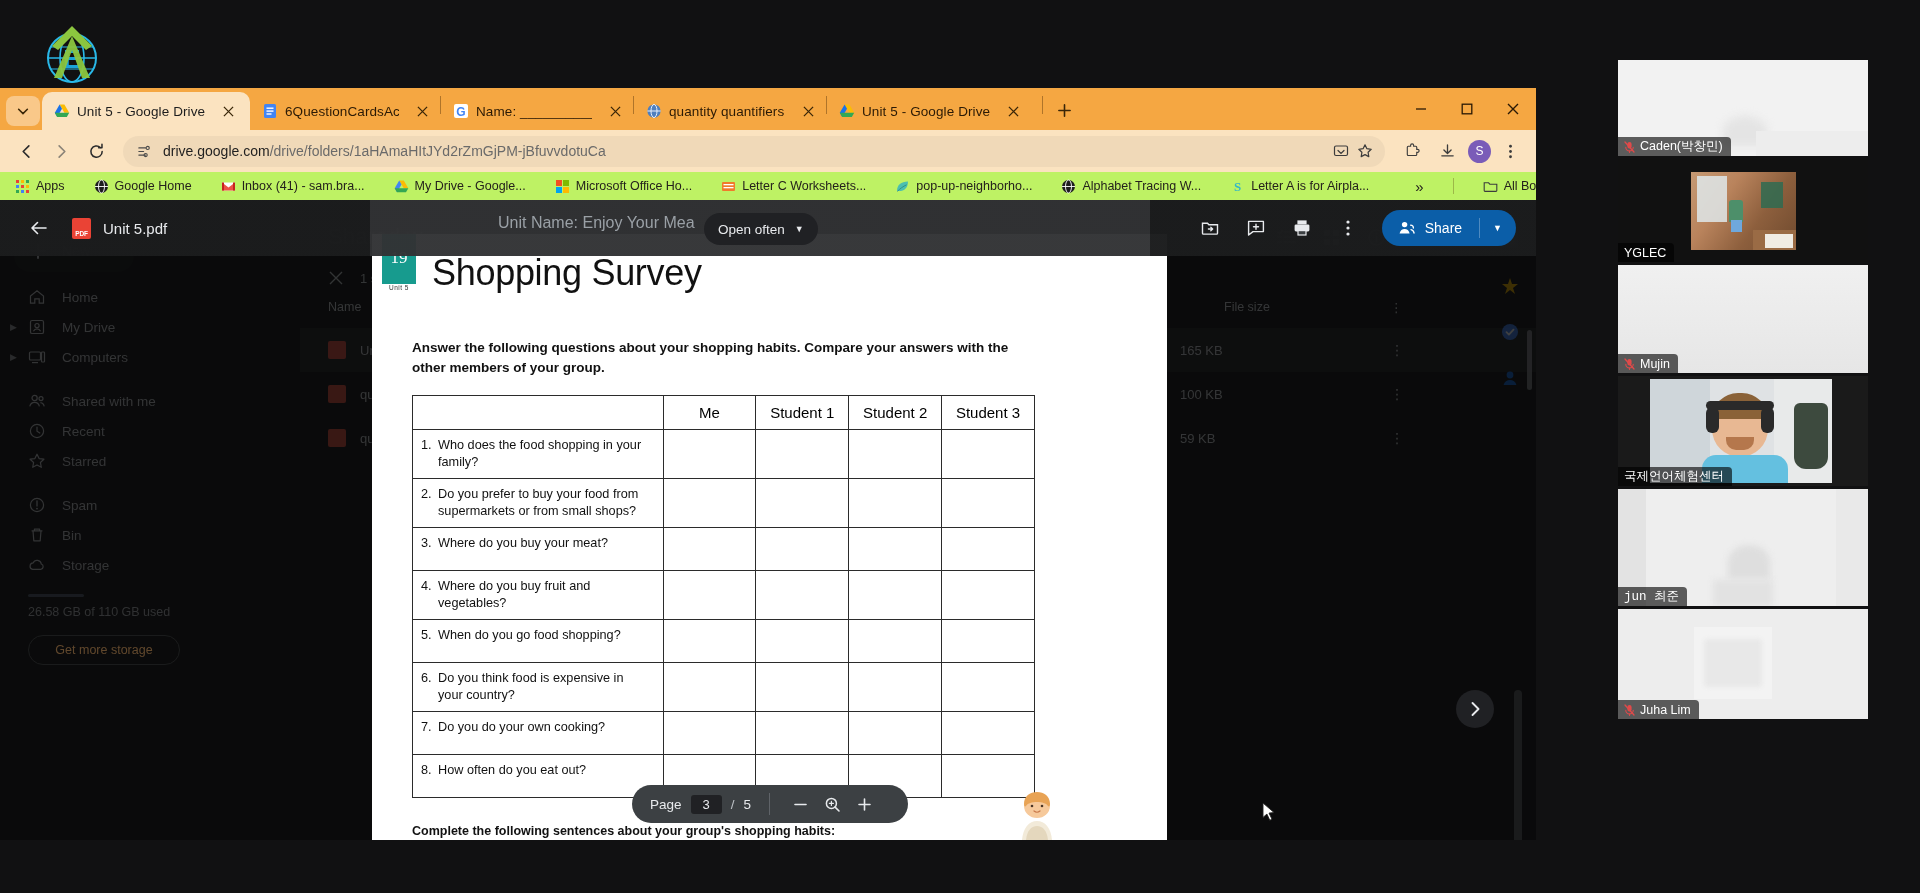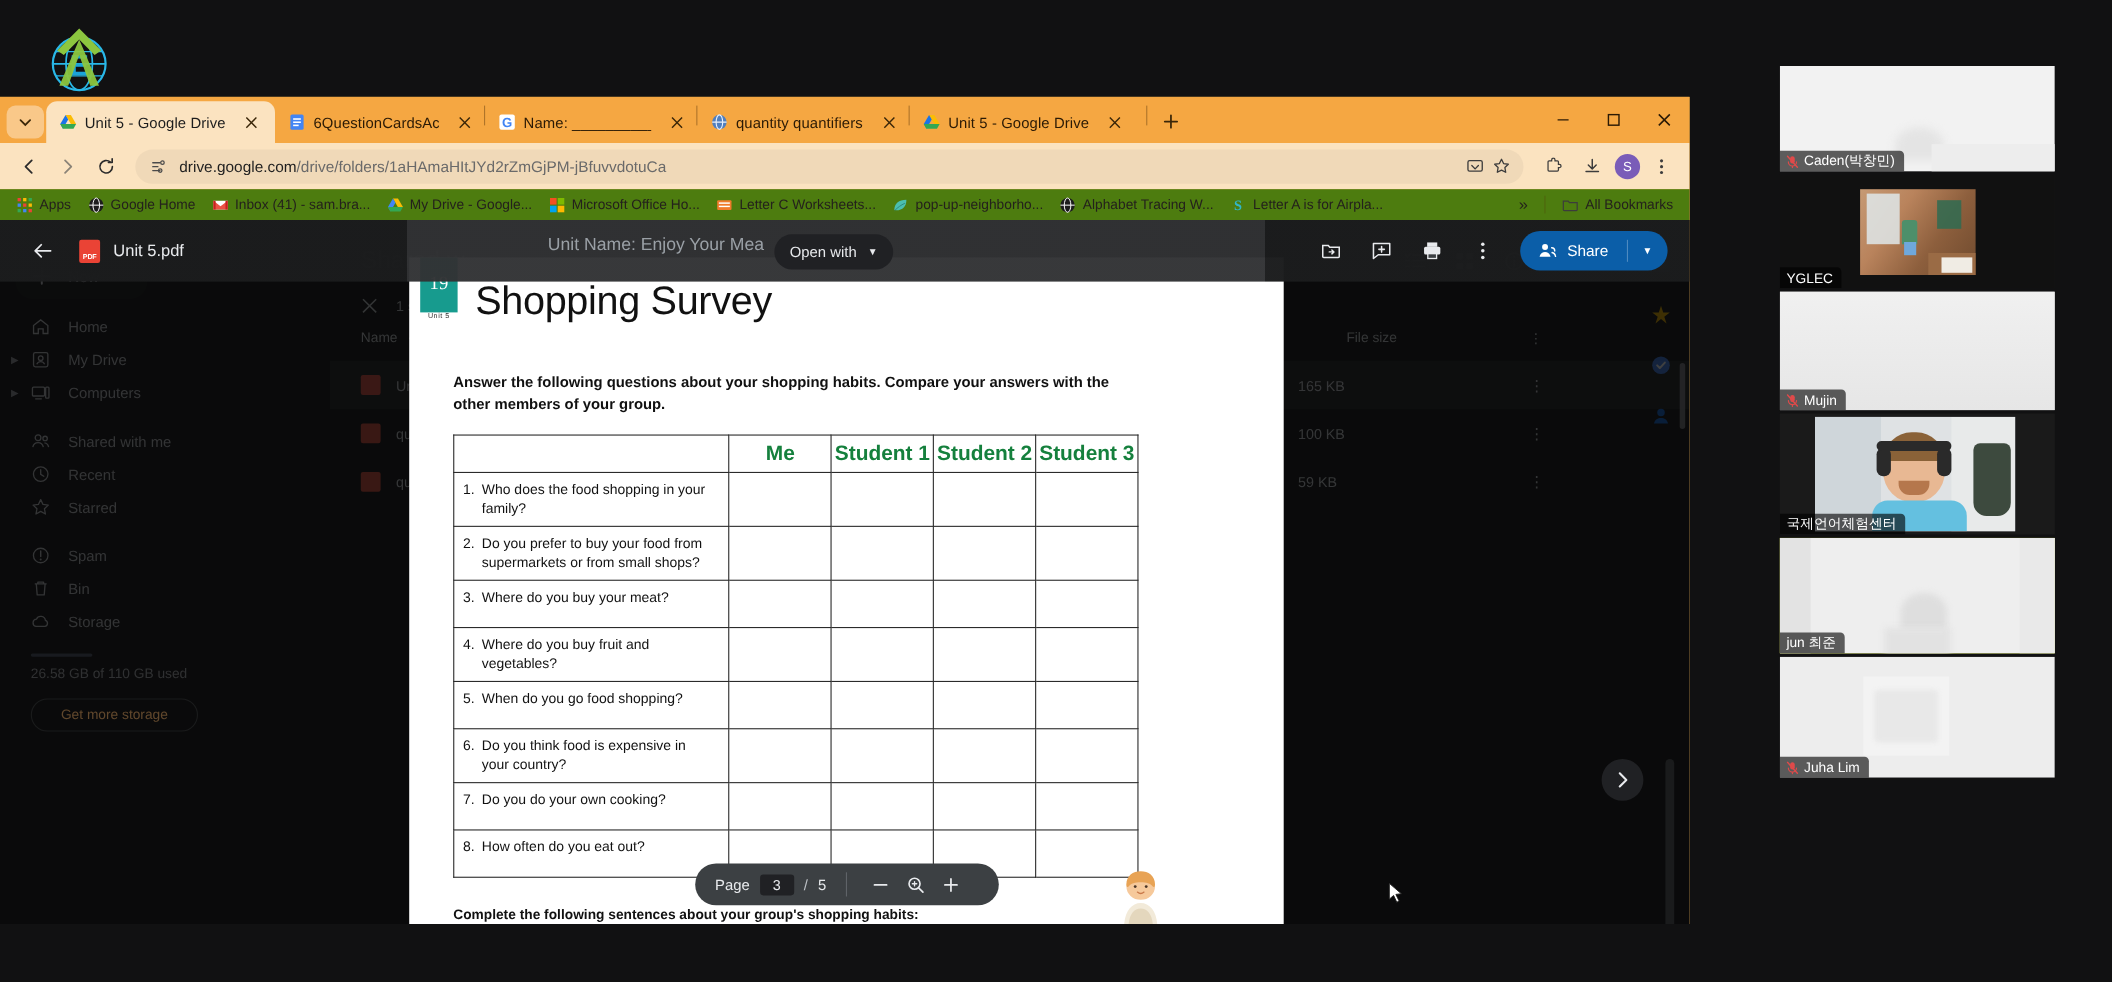--- a/index.html
+++ b/index.html
@@ -77,21 +77,21 @@
   .omnibox .spacer { flex:1; }
   .omnibox .trail { display:flex; gap:8px; align-items:center; flex:none; }
   .omnibox .trail svg { width:16px; height:16px; }
   .avatar-chip {
     width:23px; height:23px; border-radius:50%; background:#7a5cb8; color:#fff;
     font-size:12px; display:flex; align-items:center; justify-content:center; flex:none;
     margin-left:2px;
   }
 
   
-  .bookmarks { height:28px; background:#4d7c0f; display:flex; align-items:center; padding:0 9px; gap:3px; font-size:12.5px; color:#24211c; }
+  .bookmarks { height:28px; background:#bef264; display:flex; align-items:center; padding:0 9px; gap:17px; font-size:12.5px; color:#24211c; }
   .bm { display:flex; align-items:center; gap:6px; padding:3px 6px; border-radius:5px; cursor:pointer; white-space:nowrap; flex:none; }
   .bm .bmi { width:15px; height:15px; flex:none; display:flex; align-items:center; justify-content:center; }
   .bm .bmi svg { width:15px; height:15px; }
   .bm-spacer { flex:1; }
   .bm-sep { width:1px; height:16px; background:rgba(80,50,10,.3); margin:0 6px; flex:none; }
 
   
   .pagearea { position:relative; height:640px; background:#202124; overflow:hidden; }
   .drive { position:absolute; inset:0; background:#1b1c1d; opacity:1; }
   .drive-dim { position:absolute; inset:0; background:rgba(0,0,0,.62); }
@@ -180,21 +180,21 @@
   .pdf-h1 {
     font-size:36px; font-weight:400; color:#111; letter-spacing:-.3px;
     font-family:"Liberation Sans", sans-serif; margin-left:20px;
   }
   .pdf-intro {
     margin-top:44px; font-size:13.5px; font-weight:bold; color:#111; line-height:1.45;
     max-width:620px;
   }
   table.survey { margin-top:18px; border-collapse:collapse; width:623px; }
   table.survey td, table.survey th { border:1.4px solid #2b2b2b; }
-  table.survey th { font-size:19px; font-weight:bold; color:#15803d; height:34px; }
+  table.survey th { font-size:15px; font-weight:normal; color:#000000; height:34px; }
   table.survey td.q { padding:7px 8px 7px 8px; font-size:12.7px; color:#111; line-height:1.32; vertical-align:top; }
   table.survey td.q .num { display:inline-block; width:17px; vertical-align:top; }
   table.survey td.q .txt { display:inline-block; width:calc(100% - 20px); vertical-align:top; }
   table.survey col.c0 { width:251px; }
   table.survey col.cx { width:93px; }
   .pdf-footline { margin-top:26px; font-size:12.5px; font-weight:bold; color:#111; }
   .pdf-girl { position:absolute; right:95px; bottom:0px; width:70px; height:50px; }
 
   
   .pdfnav {
@@ -229,21 +229,21 @@
     position:absolute; left:0; bottom:0; height:19px; background:rgba(0,0,0,.62);
     display:flex; align-items:center; gap:5px; padding:0 8px 0 6px; color:#fff; font-size:12.5px;
     border-radius:0 4px 0 0; z-index:3;
   }
   .tile .nametag .muteicon { width:11px; height:12px; flex:none; }
   .tile.active { outline:3px solid #d8e64a; outline-offset:-3px; }
   .tile-t1 { height:96px; }
   .tile-t2 { height:103px; }
   .tile-t3 { height:110px; }
   .tile-t4 { height:108px; }
-  .tile-t5 { height:105px; }
+  .tile-t5 { height:117px;font-family:Liberation Mono, monospace; }
   .tile-t6 { height:110px; }
 </style>
 </head>
 <body>
 
 <div id="root">
   <div class="desktop"></div>
 
   <div class="logo-wrap">
     <svg viewBox="0 0 72 72">
@@ -860,21 +860,21 @@
             <span>Share</span>
             <span class="divline"></span>
             <span class="cdn">▼</span>
           </div>
         </div>
       </div>
 
       <div style="position:absolute;left:498px;top:14px;font-size:16px;color:#9aa0a6;z-index:6">Unit Name: Enjoy Your Mea</div>
 
       <div class="pv-openwith">
-        <span>Open with</span>
+        <span>Open often</span>
         <span class="cd">▼</span>
       </div>
     </div>
   </div>
 
   <div class="pdfnav">
     <span class="lbl">Page</span>
     <span class="pbox">3</span>
     <span class="slash">/</span>
     <span>5</span>

